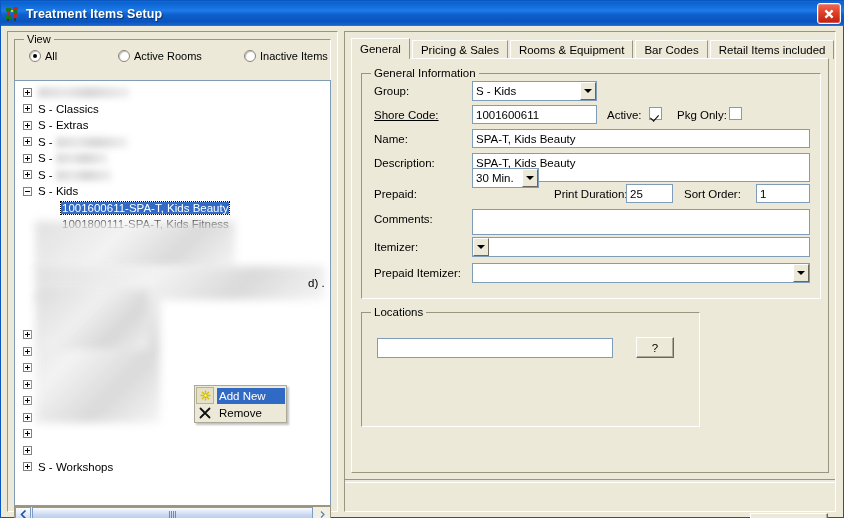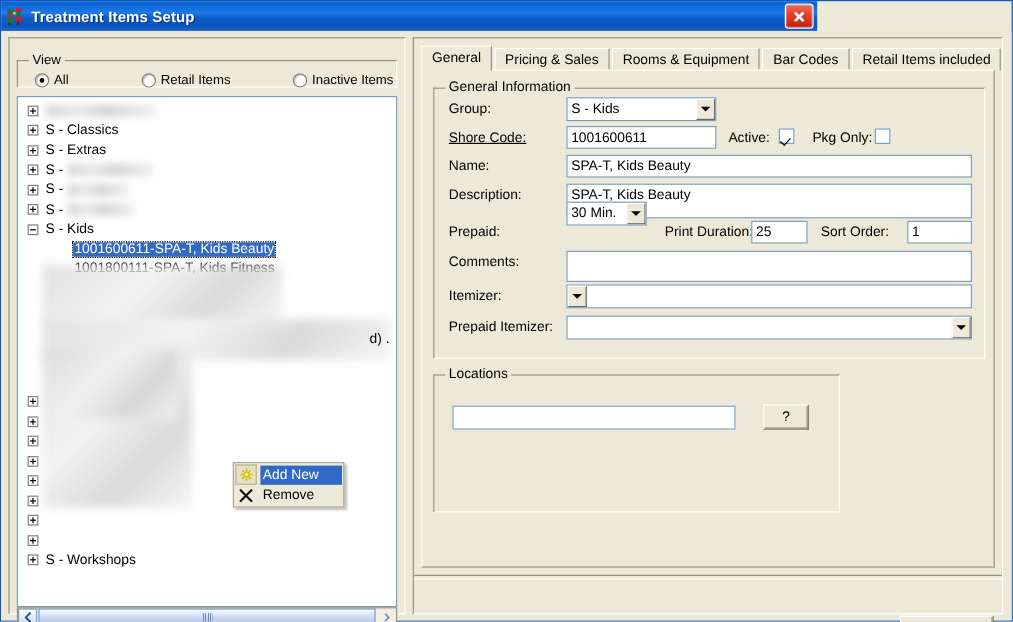--- a/index.html
+++ b/index.html
@@ -24,21 +24,21 @@
     height: 518px;
     box-sizing: border-box;
     background: #ece9d8;
     border: 1px solid #0a57c2;
   }
 
   
   #titlebar {
     position: absolute;
     left: 0; top: 0;
-    width: 680px;
+    width: 843px;
     height: 25px;
     background: linear-gradient(to bottom,
        #0a6bd9 0%, #0b63d0 8%, #1d7ae8 38%, #0e60cc 55%,
        #0a53bf 82%, #1560c8 94%, #2f7ad6 100%);
     display: flex;
     align-items: center;
   }
   #title-icon {
     width: 16px; height: 16px;
     margin-left: 4px; margin-right: 5px;
@@ -83,23 +83,23 @@
     width: 331px;
     height: 481px;
     box-sizing: border-box;
     background: #ece9d8;
     border: 1px solid #ffffff;
     border-top-color: #9a957f;
     border-left-color: #9a957f;
   }
   #view-group {
     position: absolute;
-    left: 6px; top: 18px;
+    left: 6px; top: 7px;
     width: 317px;
-    height: 23px;
+    height: 43px;
     box-sizing: border-box;
     border: 1px solid #ffffff;
     border-top-color: #9a957f;
     border-left-color: #9a957f;
   }
   #view-group-label {
     position: absolute;
     left: 9px; top: -7px;
     background: #ece9d8;
     padding: 0 3px;
@@ -502,21 +502,21 @@
       <div id="view-group">
         <span id="view-group-label">View</span>
 
         <label class="radio-row" style="left:14px;">
           <span class="radio-dot checked"></span>
           <span>All</span>
         </label>
 
         <label class="radio-row" style="left:103px;">
           <span class="radio-dot"></span>
-          <span>Retail Items</span>
+          <span>Active Rooms</span>
         </label>
 
         <label class="radio-row" style="left:229px;">
           <span class="radio-dot"></span>
           <span>Inactive Items</span>
         </label>
       </div>
 
       <div id="tree-container">
         <div id="tree">

